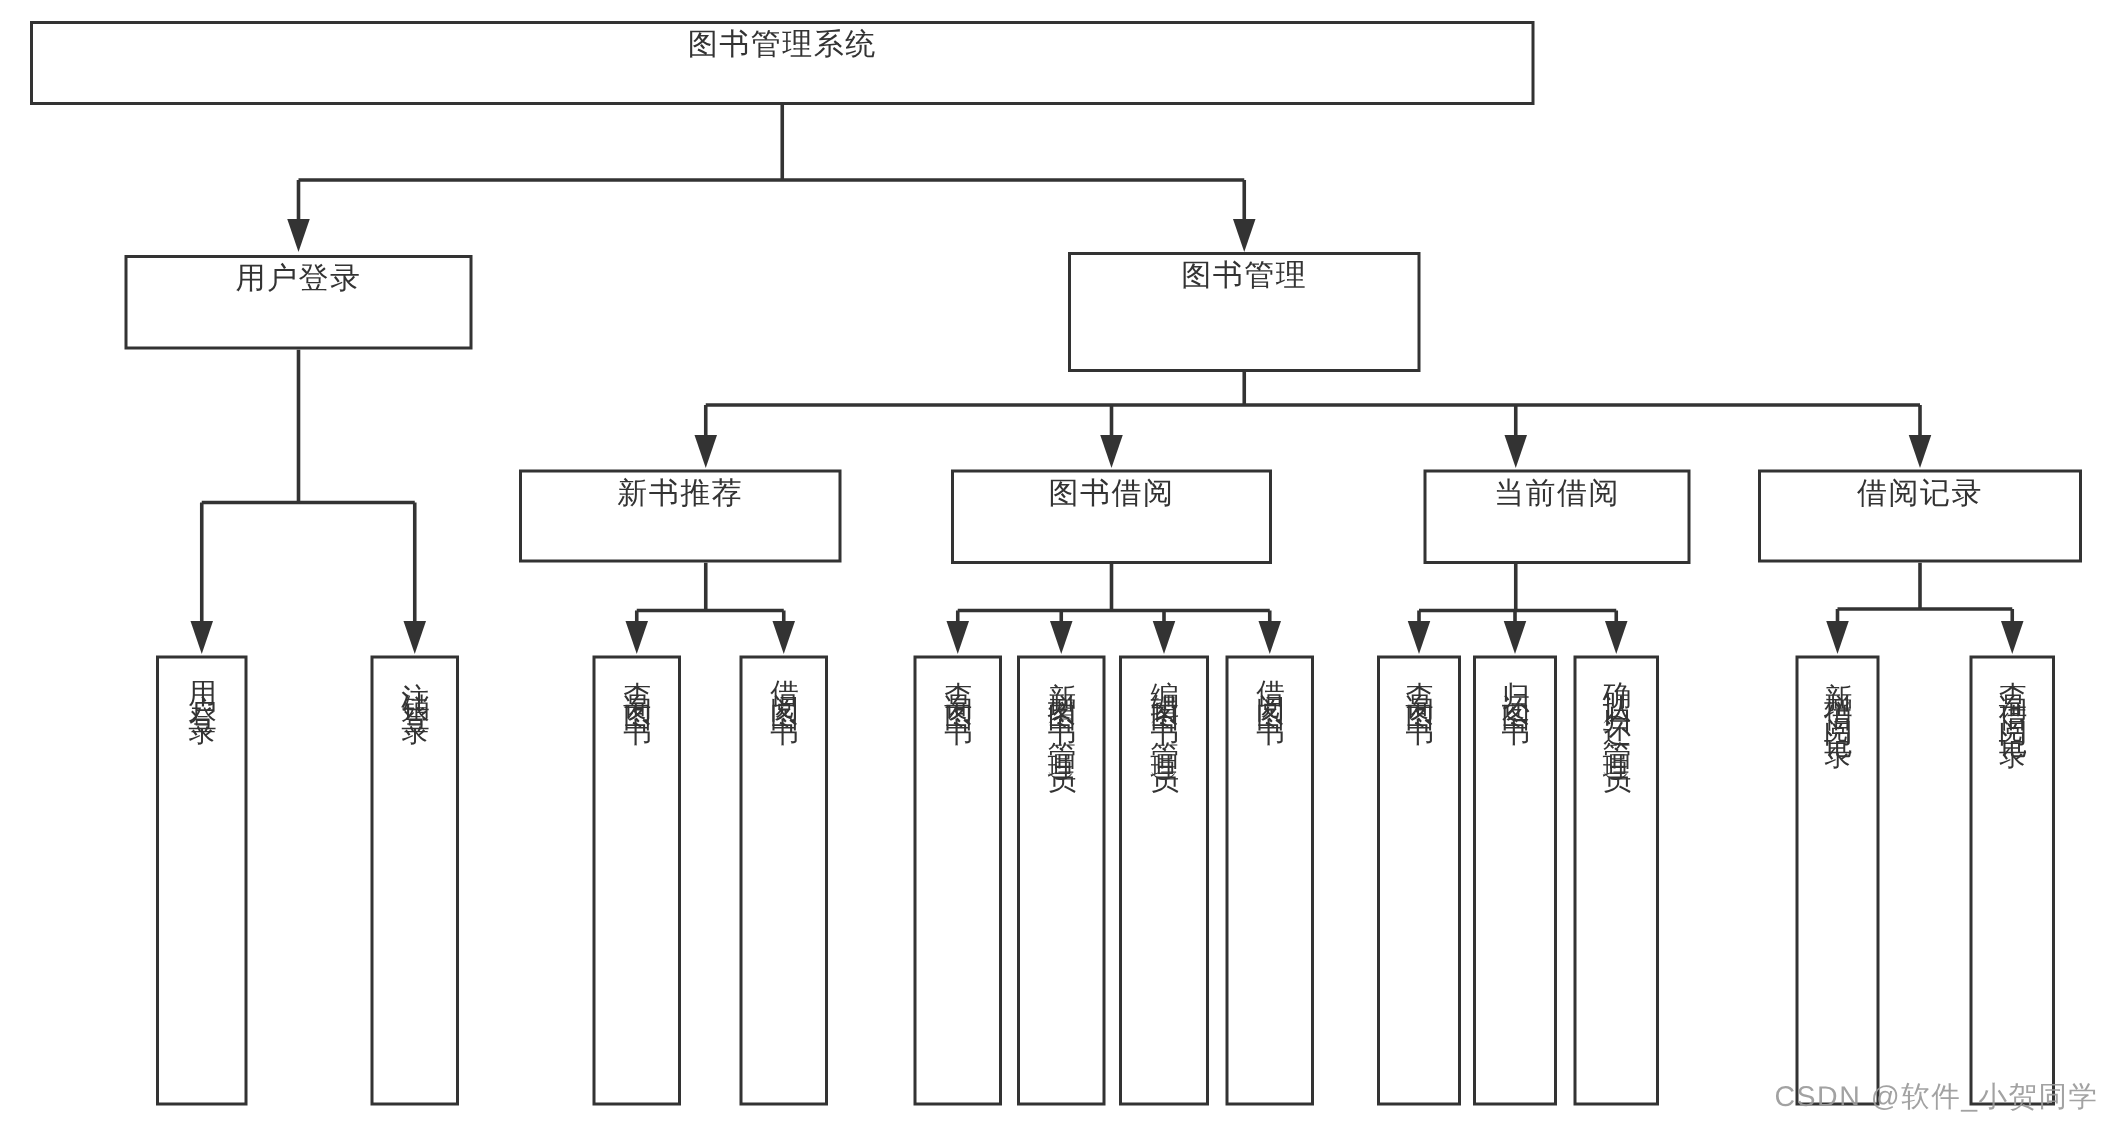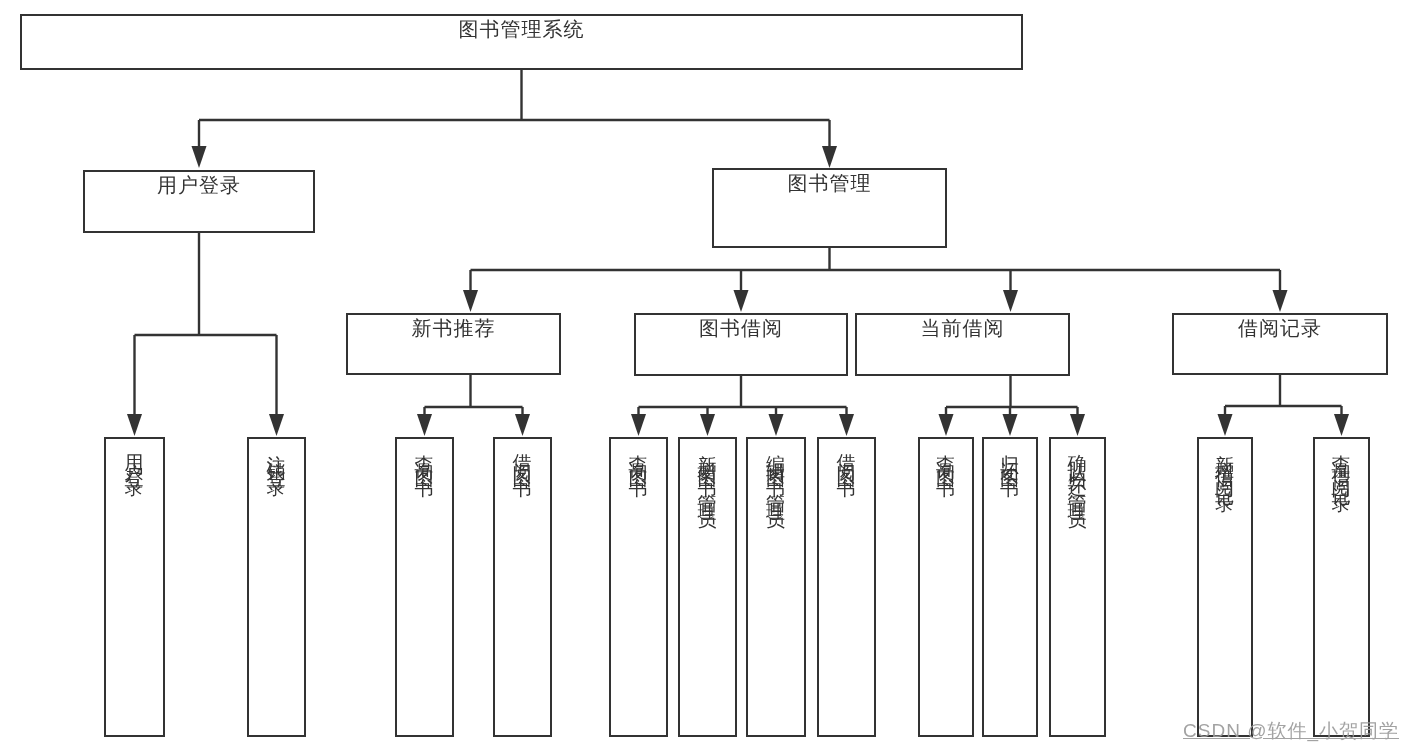--- a/index.html
+++ b/index.html
@@ -12,21 +12,21 @@
     position:absolute;box-sizing:border-box;background:#ffffff;
     border:2.4px solid #333333;display:flex;align-items:flex-start;justify-content:center;
   }
   .hlabel{font-size:20px;letter-spacing:1px;white-space:nowrap;}
   .leaf .vlabel{
     writing-mode:vertical-rl;text-orientation:mixed;
     font-size:19px;letter-spacing:8px;line-height:1;
   }
   #watermark{
     position:absolute;right:6px;bottom:3px;font-size:19px;letter-spacing:1px;
-    color:#9b9b9b;opacity:0.92;white-space:nowrap;z-index:5;text-decoration:underline;
+    color:#9b9b9b;opacity:0.92;white-space:nowrap;z-index:5;
   }
 </style>
 </head>
 <body>
 
 <div id="stage">
 
   <svg id="wires" viewBox="0 0 1405 747" xmlns="http://www.w3.org/2000/svg">
     <g stroke="#333333" stroke-width="2.4" fill="none">
 
@@ -106,21 +106,21 @@
   <div class="node" style="left:712px;top:168px;width:235px;height:80px">
     <span class="hlabel">图书管理</span>
   </div>
 
   <div class="node" style="left:346px;top:313px;width:215px;height:62px">
     <span class="hlabel">新书推荐</span>
   </div>
   <div class="node" style="left:634px;top:313px;width:214px;height:63px">
     <span class="hlabel">图书借阅</span>
   </div>
-  <div class="node" style="left:855px;top:313px;width:215px;height:63px">
+  <div class="node" style="left:949px;top:313px;width:178px;height:63px">
     <span class="hlabel">当前借阅</span>
   </div>
   <div class="node" style="left:1172px;top:313px;width:216px;height:62px">
     <span class="hlabel">借阅记录</span>
   </div>
 
   <div class="node leaf" style="left:104px;top:437px;width:61px;height:300px">
     <span class="vlabel">用户登录</span>
   </div>
   <div class="node leaf" style="left:247px;top:437px;width:59px;height:300px">

